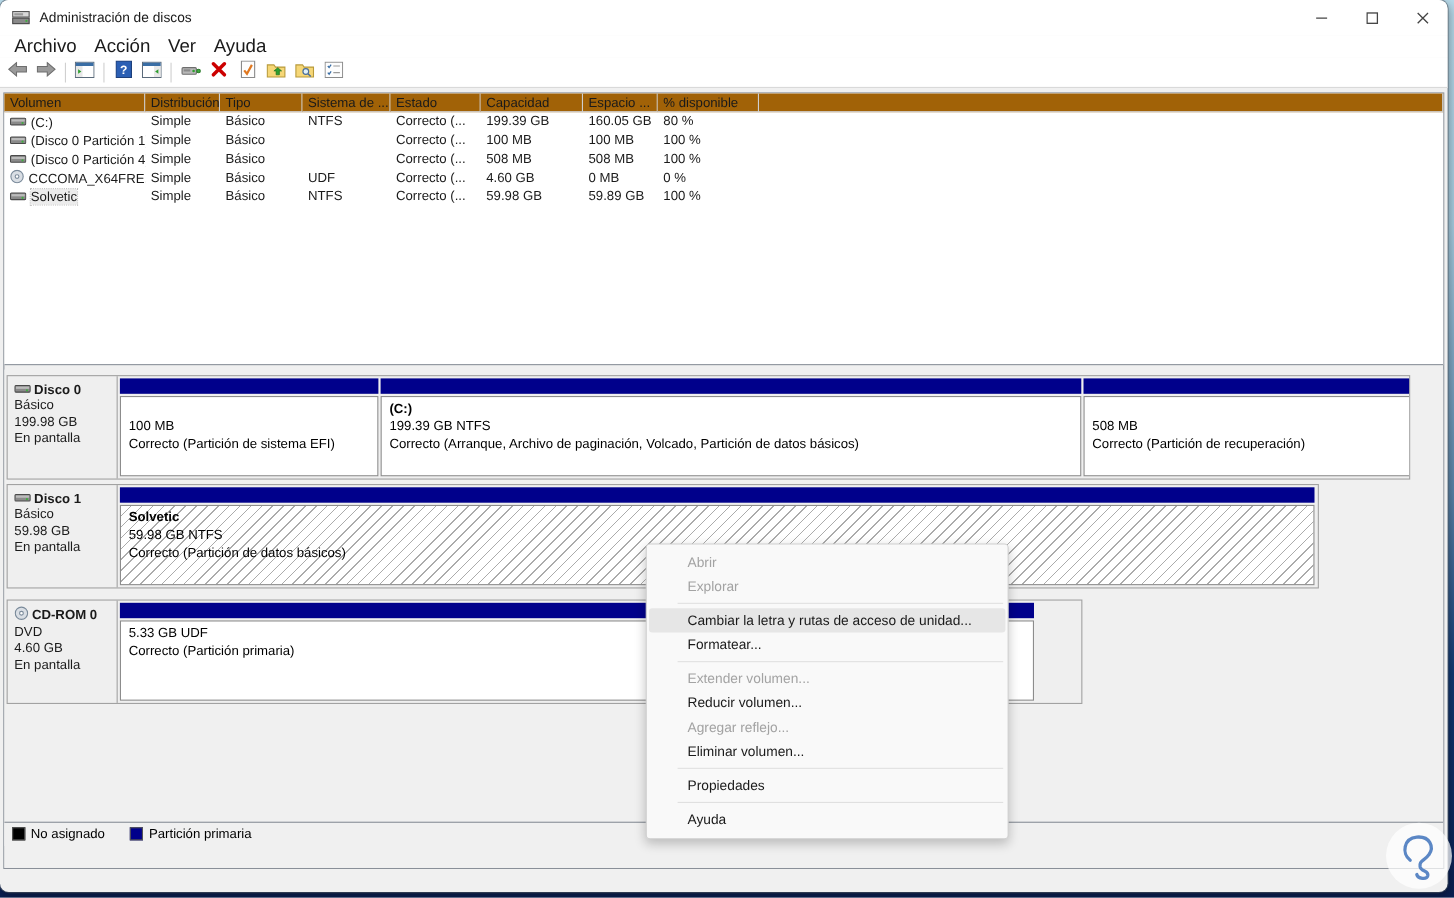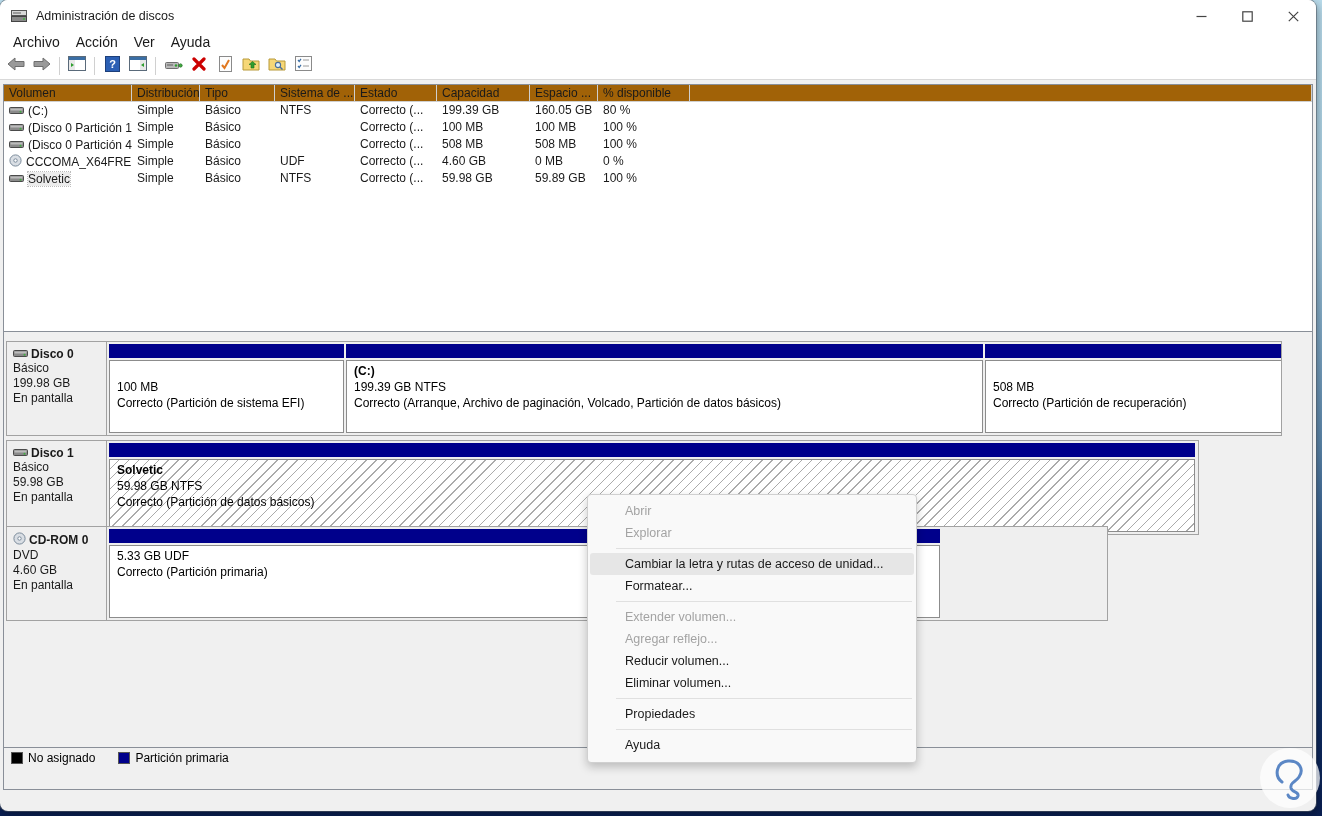--- a/index.html
+++ b/index.html
@@ -13,21 +13,21 @@
 
   
   .titlebar { height:32px; background:#fff; display:flex; align-items:center; }
   .title-icon { margin:0 8px 0 11px; width:17px; height:14px; }
   .title-text { font-size:12.5px; color:#1a1a1a; }
   .win-controls { margin-left:auto; display:flex; height:100%; }
   .win-btn { width:46px; height:100%; display:flex; align-items:center; justify-content:center; }
 
   
   .menubar { height:20px; background:#fff; display:flex; align-items:center; padding-left:5px; }
-  .menubar .menu-label { font-size:14px; color:#1a1a1a; padding:2px 8px;text-align:center; }
+  .menubar .menu-label { font-size:17px; color:#1a1a1a; padding:2px 8px;text-align:center; }
 
   
   .toolbar { height:28px; background:#fff; border-bottom:1px solid #d9d9d9;
     display:flex; align-items:center; padding-left:4px; gap:2px; }
   .tb-btn { width:24px; height:24px; display:flex; align-items:center; justify-content:center; }
   .tb-sep { width:1px; height:18px; background:#d0d0d0; margin:0 3px; }
 
   
   .main { position:absolute; top:84px; left:3px; width:1310px; height:706px;
     border:1px solid #898f98; background:#f0f0f0; }
@@ -368,21 +368,21 @@
             <div class="part" style="width: 1086px;">
               <div class="part-bar"></div>
               <div class="part-body hatched">
                 <div class="pline pname">Solvetic</div>
                 <div class="pline">59.98 GB NTFS</div>
                 <div class="pline">Correcto (Partición de datos básicos)</div>
               </div>
             </div>
           </div>
         </div>
-        <div class="disk-row" style="top: 190px; left: 2px; width: 1102px;">
+        <div class="disk-row" style="top: 209px; left: 2px; width: 978px;">
           <div class="disk-label">
             <div class="dname">
               <span><svg width="13" height="13" viewBox="0 0 13 13">
                   <circle cx="6.5" cy="6.5" r="5.6" fill="#d9dee4" stroke="#7a8a9a"></circle>
                   <circle cx="6.5" cy="6.5" r="1.7" fill="#fff" stroke="#7a8a9a"></circle>
                 </svg></span>
               <span>CD-ROM 0</span>
             </div>
             <div class="dline">DVD</div>
             <div class="dline">4.60 GB</div>
@@ -414,22 +414,22 @@
   </div>
 
   <div class="context-menu" id="ctxmenu">
       <div class="menu-item disabled">Abrir</div>
       <div class="menu-item disabled">Explorar</div>
       <div class="menu-sep"></div>
       <div class="menu-item highlighted">Cambiar la letra y rutas de acceso de unidad...</div>
       <div class="menu-item">Formatear...</div>
       <div class="menu-sep"></div>
       <div class="menu-item disabled">Extender volumen...</div>
+      <div class="menu-item">Reducir volumen...</div>
       <div class="menu-item disabled">Agregar reflejo...</div>
-      <div class="menu-item">Reducir volumen...</div>
       <div class="menu-item">Eliminar volumen...</div>
       <div class="menu-sep"></div>
       <div class="menu-item">Propiedades</div>
       <div class="menu-sep"></div>
       <div class="menu-item">Ayuda</div>
     </div>
 
 </div>
 
 <div class="cursor-glyph">

